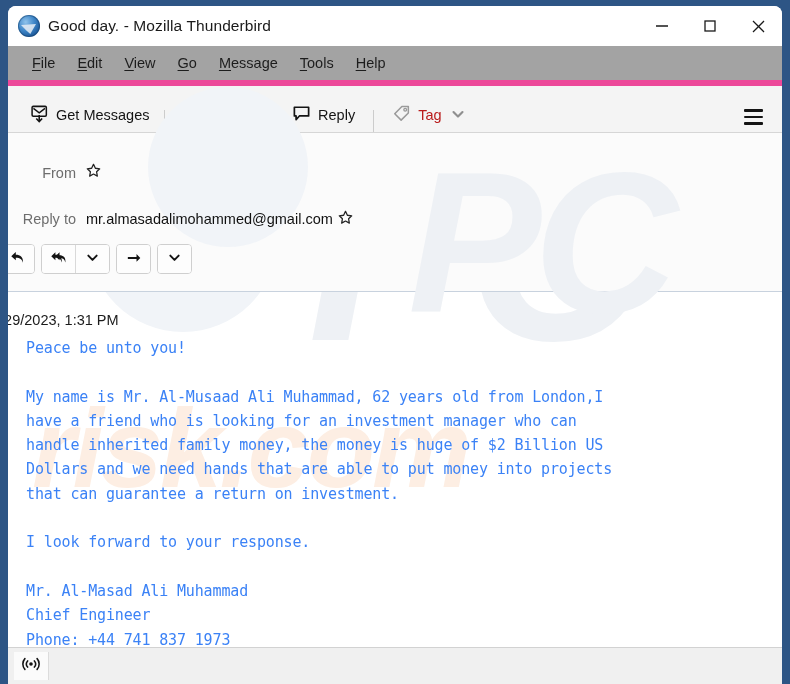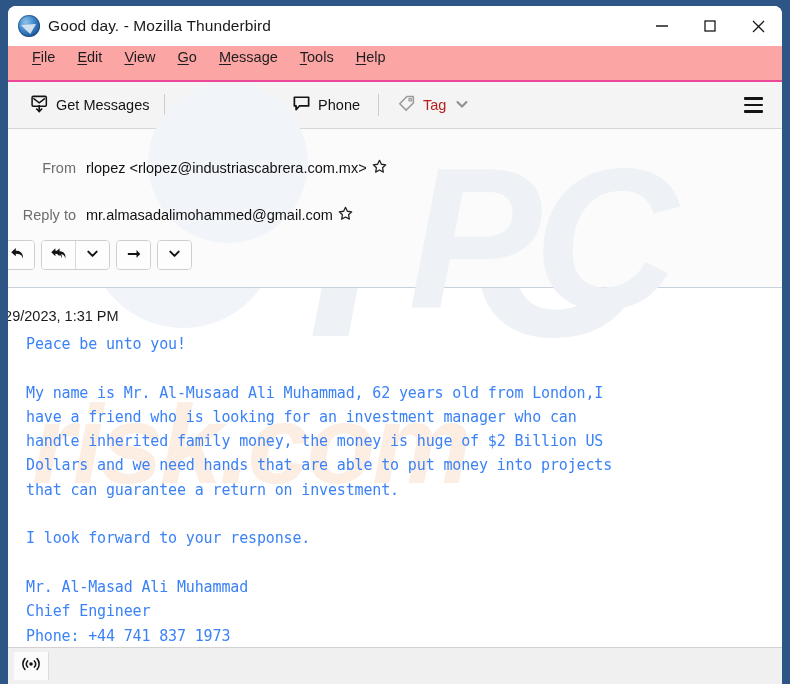--- a/index.html
+++ b/index.html
@@ -74,41 +74,41 @@
   .winbtn {
     width: 48px; height: 40px;
     display: flex; align-items: center; justify-content: center;
   }
   .winbtn svg { display: block; }
 
   
   .menubar {
     height: 34px;
     flex: 0 0 34px;
-    background: #fca5a5;
-    display: flex;
-    align-items: flex-start;
+    background: #a3a3a3;
+    display: flex;
+    align-items: center;
     padding-left: 13px;
-    border-bottom: 2px solid #ec4899;
+    border-bottom: 6px solid #ec4899;
   }
   .menuitem {
     font-size: 14.5px;
     color: #1d1d1d;
     padding: 3px 11px 3px 11px;
     white-space: nowrap;
   }
   .menuitem u { text-decoration: underline; text-underline-offset: 2px; }
 
   
   .toolbar {
     height: 46px;
     flex: 0 0 46px;
     background: #f4f4f4;
     display: flex;
-    align-items: center;
+    align-items: flex-end;
     padding-left: 14px;
     border-bottom: 1px solid #d6d6d6;
     position: relative;
   }
   .tbtn {
     display: flex;
     align-items: center;
     gap: 7px;
     padding: 6px 8px;
     border-radius: 4px;
@@ -367,21 +367,21 @@
           </svg>
         </span>
         <span>Write</span>
       </div>
       <div class="tbtn" style="margin-left:6px">
         <span>
           <svg width="19" height="19" viewBox="0 0 20 20">
             <path d="M2.5 3.4 H17.5 V12.6 H7.8 L4.3 16.4 V12.6 H2.5 Z" fill="none" stroke="#141414" stroke-width="1.8" stroke-linejoin="round"></path>
           </svg>
         </span>
-        <span>Phone</span>
+        <span>Reply</span>
       </div>
       <div class="tsep" style="margin-left:10px"></div>
       <div class="tbtn dim" style="margin-left:4px">
         <span>
           <svg width="19" height="19" viewBox="0 0 20 20">
             <path d="M10.4 2.6 H17.2 V9.4 L9.6 17 L2.9 10.3 Z" fill="none" stroke="#9a9a9a" stroke-width="1.6" stroke-linejoin="round"></path>
             <circle cx="13.9" cy="6" r="1.45" fill="none" stroke="#9a9a9a" stroke-width="1.4"></circle>
           </svg>
         </span>
         <span>Tag</span>
@@ -398,21 +398,20 @@
       </div>
     </div>
 
     <div class="msgheader">
       <div class="hdr-wm"></div>
       <div class="hdr-wm2">PC</div>
 
       <div class="hrow">
         <div class="hlabel">From</div>
         <div class="hvalue">
-          <span>rlopez &lt;rlopez@industriascabrera.com.mx&gt;</span>
           <span class="star">
             <svg width="15" height="15" viewBox="0 0 16 16">
                 <path d="M8 1.4 L10 5.6 L14.6 6.2 L11.3 9.4 L12.1 14 L8 11.8 L3.9 14 L4.7 9.4 L1.4 6.2 L6 5.6 Z" fill="none" stroke="#222" stroke-width="1.35" stroke-linejoin="round"></path>
               </svg>
           </span>
         </div>
       </div>
 
 
       <div class="hrow">

